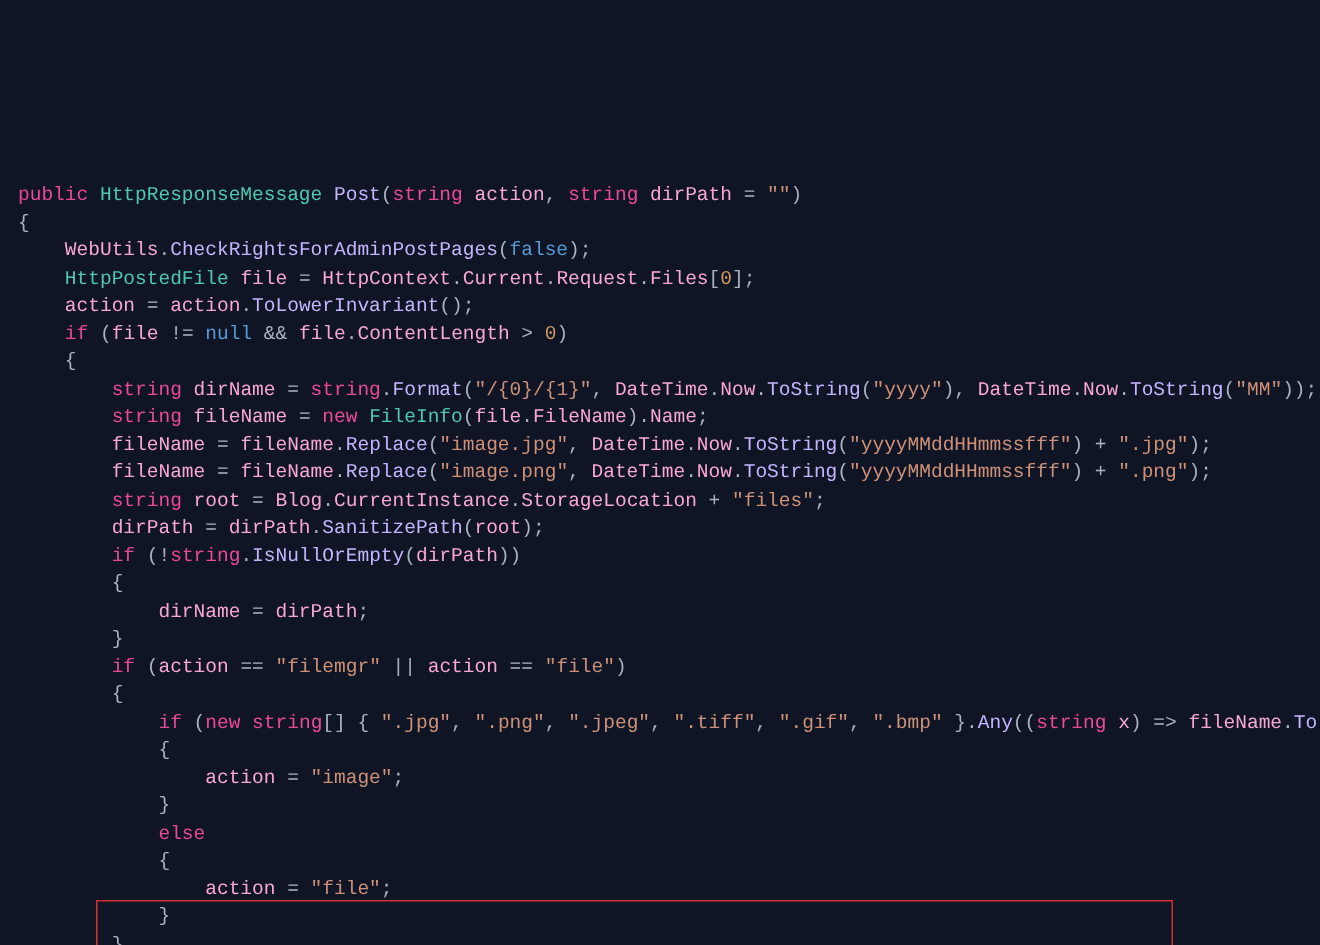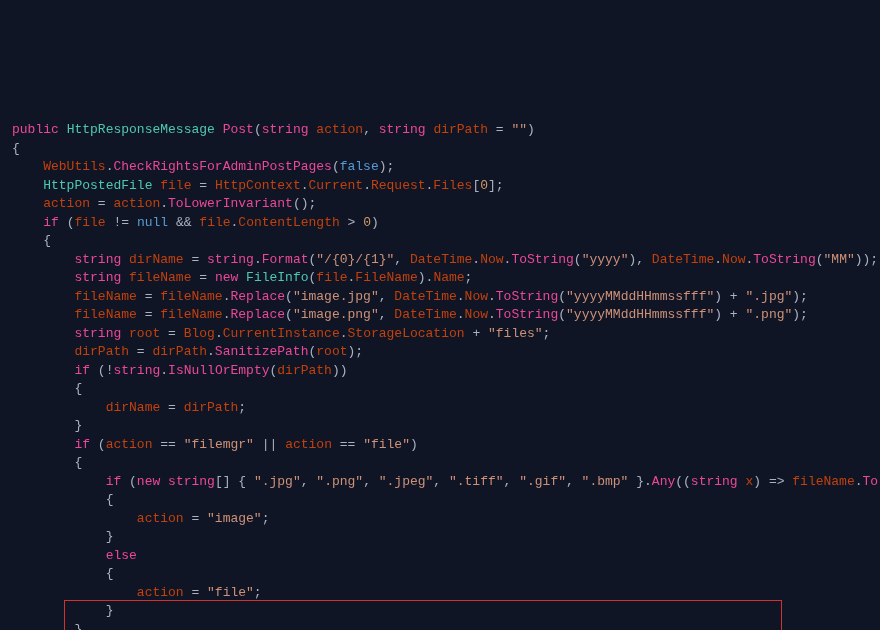--- a/index.html
+++ b/index.html
@@ -19,22 +19,22 @@
     position: relative;
   }
   .line { display: block; }
   .highlight-box {
     position: absolute;
     border: 1px solid #d33030;
     pointer-events: none;
   }
   .kw   { color: #ec4899; } 
   .type { color: #4ec9b0; font-family: Liberation Mono, monospace; } 
-  .fn   { color: #ec4899; } 
-  .var  { color: #c2410c; } 
+  .fn   { color: #c4b5fd; } 
+  .var  { color: #f9a8d4; } 
   .str  { color: #ce9178; } 
   .num  { color: #d19a66; } 
   .op   { color: #abb2bf; }
   .pun  { color: #abb2bf; }
   .bool { color: #569cd6; text-align: center; }
 </style>
 </head>
 <body>
 
 

